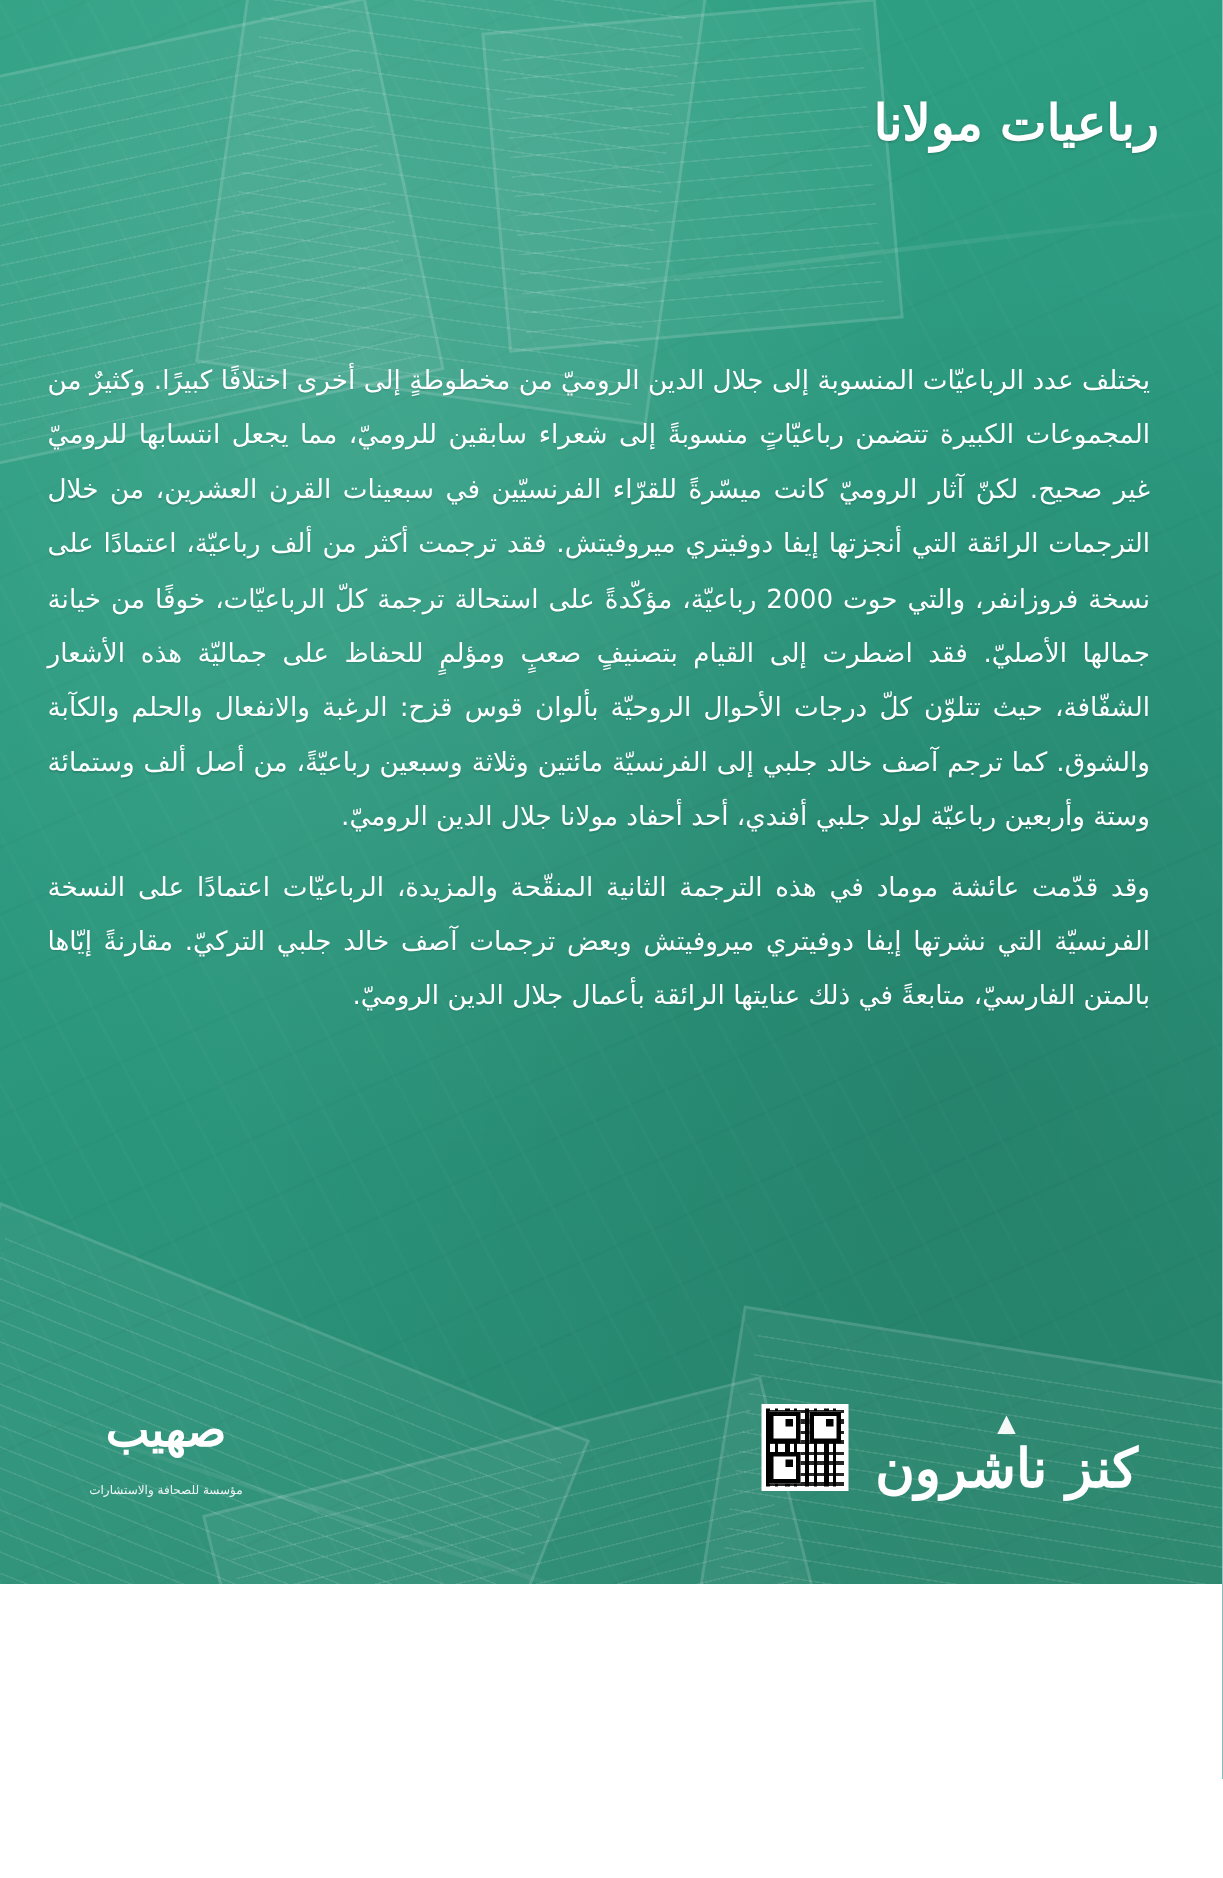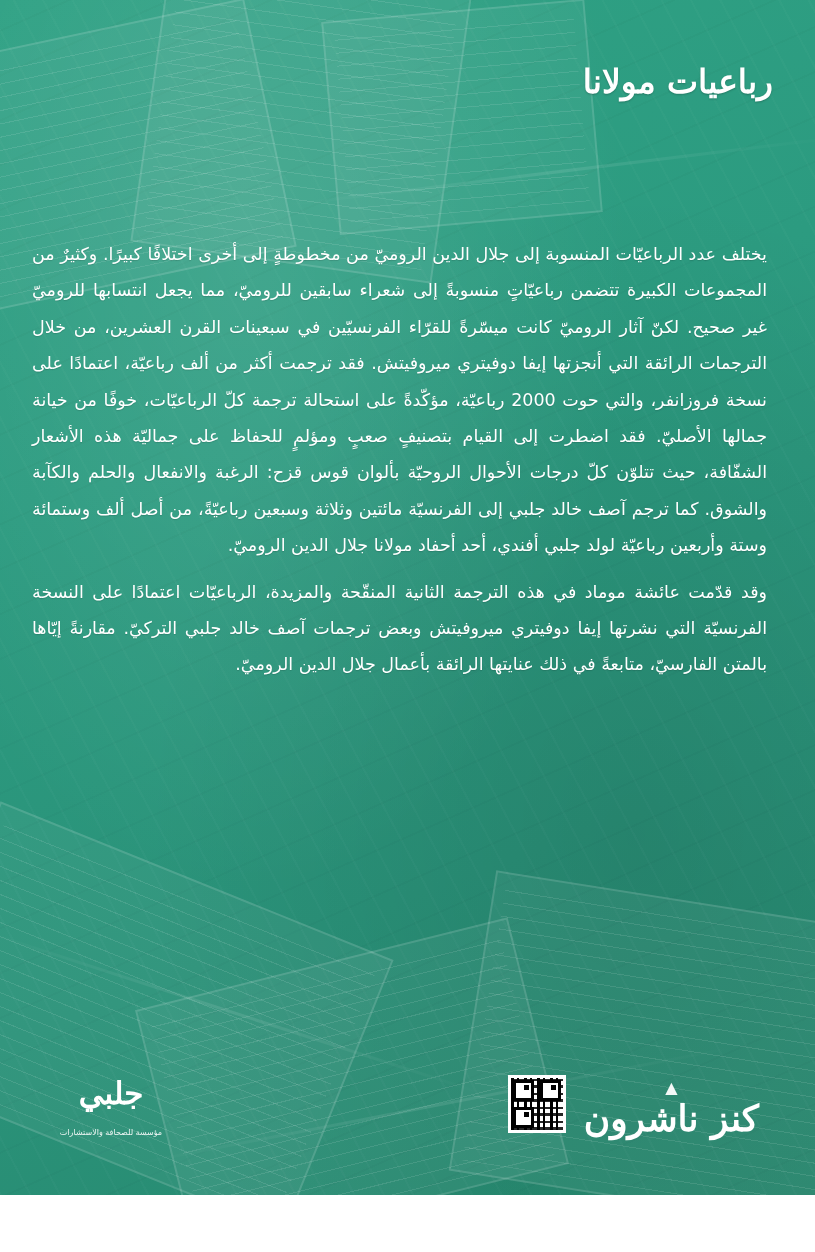--- a/index.html
+++ b/index.html
@@ -6,21 +6,21 @@
     margin: 0;
     padding: 0;
     background: #ffffff;
   }
   body {
     font-family: "DejaVu Sans", "Liberation Sans", sans-serif;
   }
   .page {
     position: relative;
     width: 815px;
-    height: 1195px;
+    height: 1056px;
     overflow: hidden;
     background: #0f766e;
   }
   
   .bg-base {
     position: absolute;
     inset: 0;
     background:
       radial-gradient(ellipse at 30% 22%, rgba(255,255,255,0.10) 0%, rgba(255,255,255,0.0) 48%),
       radial-gradient(ellipse at 78% 70%, rgba(0,0,0,0.10) 0%, rgba(0,0,0,0.0) 55%),
@@ -272,21 +272,21 @@
   </div>
 
   <div class="blurb">
     <p>يختلف عدد الرباعيّات المنسوبة إلى جلال الدين الروميّ من مخطوطةٍ إلى أخرى اختلافًا كبيرًا. وكثيرٌ من المجموعات الكبيرة تتضمن رباعيّاتٍ منسوبةً إلى شعراء سابقين للروميّ، مما يجعل انتسابها للروميّ غير صحيح. لكنّ آثار الروميّ كانت ميسّرةً للقرّاء الفرنسيّين في سبعينات القرن العشرين، من خلال الترجمات الرائقة التي أنجزتها إيفا دوفيتري ميروفيتش. فقد ترجمت أكثر من ألف رباعيّة، اعتمادًا على نسخة فروزانفر، والتي حوت 2000 رباعيّة، مؤكّدةً على استحالة ترجمة كلّ الرباعيّات، خوفًا من خيانة جمالها الأصليّ. فقد اضطرت إلى القيام بتصنيفٍ صعبٍ ومؤلمٍ للحفاظ على جماليّة هذه الأشعار الشفّافة، حيث تتلوّن كلّ درجات الأحوال الروحيّة بألوان قوس قزح: الرغبة والانفعال والحلم والكآبة والشوق. كما ترجم آصف خالد جلبي إلى الفرنسيّة مائتين وثلاثة وسبعين رباعيّةً، من أصل ألف وستمائة وستة وأربعين رباعيّة لولد جلبي أفندي، أحد أحفاد مولانا جلال الدين الروميّ.</p>
     <p class="para-break">وقد قدّمت عائشة موماد في هذه الترجمة الثانية المنقّحة والمزيدة، الرباعيّات اعتمادًا على النسخة الفرنسيّة التي نشرتها إيفا دوفيتري ميروفيتش وبعض ترجمات آصف خالد جلبي التركيّ. مقارنةً إيّاها بالمتن الفارسيّ، متابعةً في ذلك عنايتها الرائقة بأعمال جلال الدين الروميّ.</p>
   </div>
 
   <div class="bottom">
 
     <div class="publisher-left">
-      <div class="pub-mark">جلبي</div>
+      <div class="pub-mark">صهيب</div>
       <div class="pub-sub">مؤسسة للصحافة والاستشارات</div>
     </div>
 
 
     <div class="qr">
       <div class="qr-inner">
         <span class="qr-eye tl">
             <i></i>
           </span>
         <span class="qr-eye tr">

